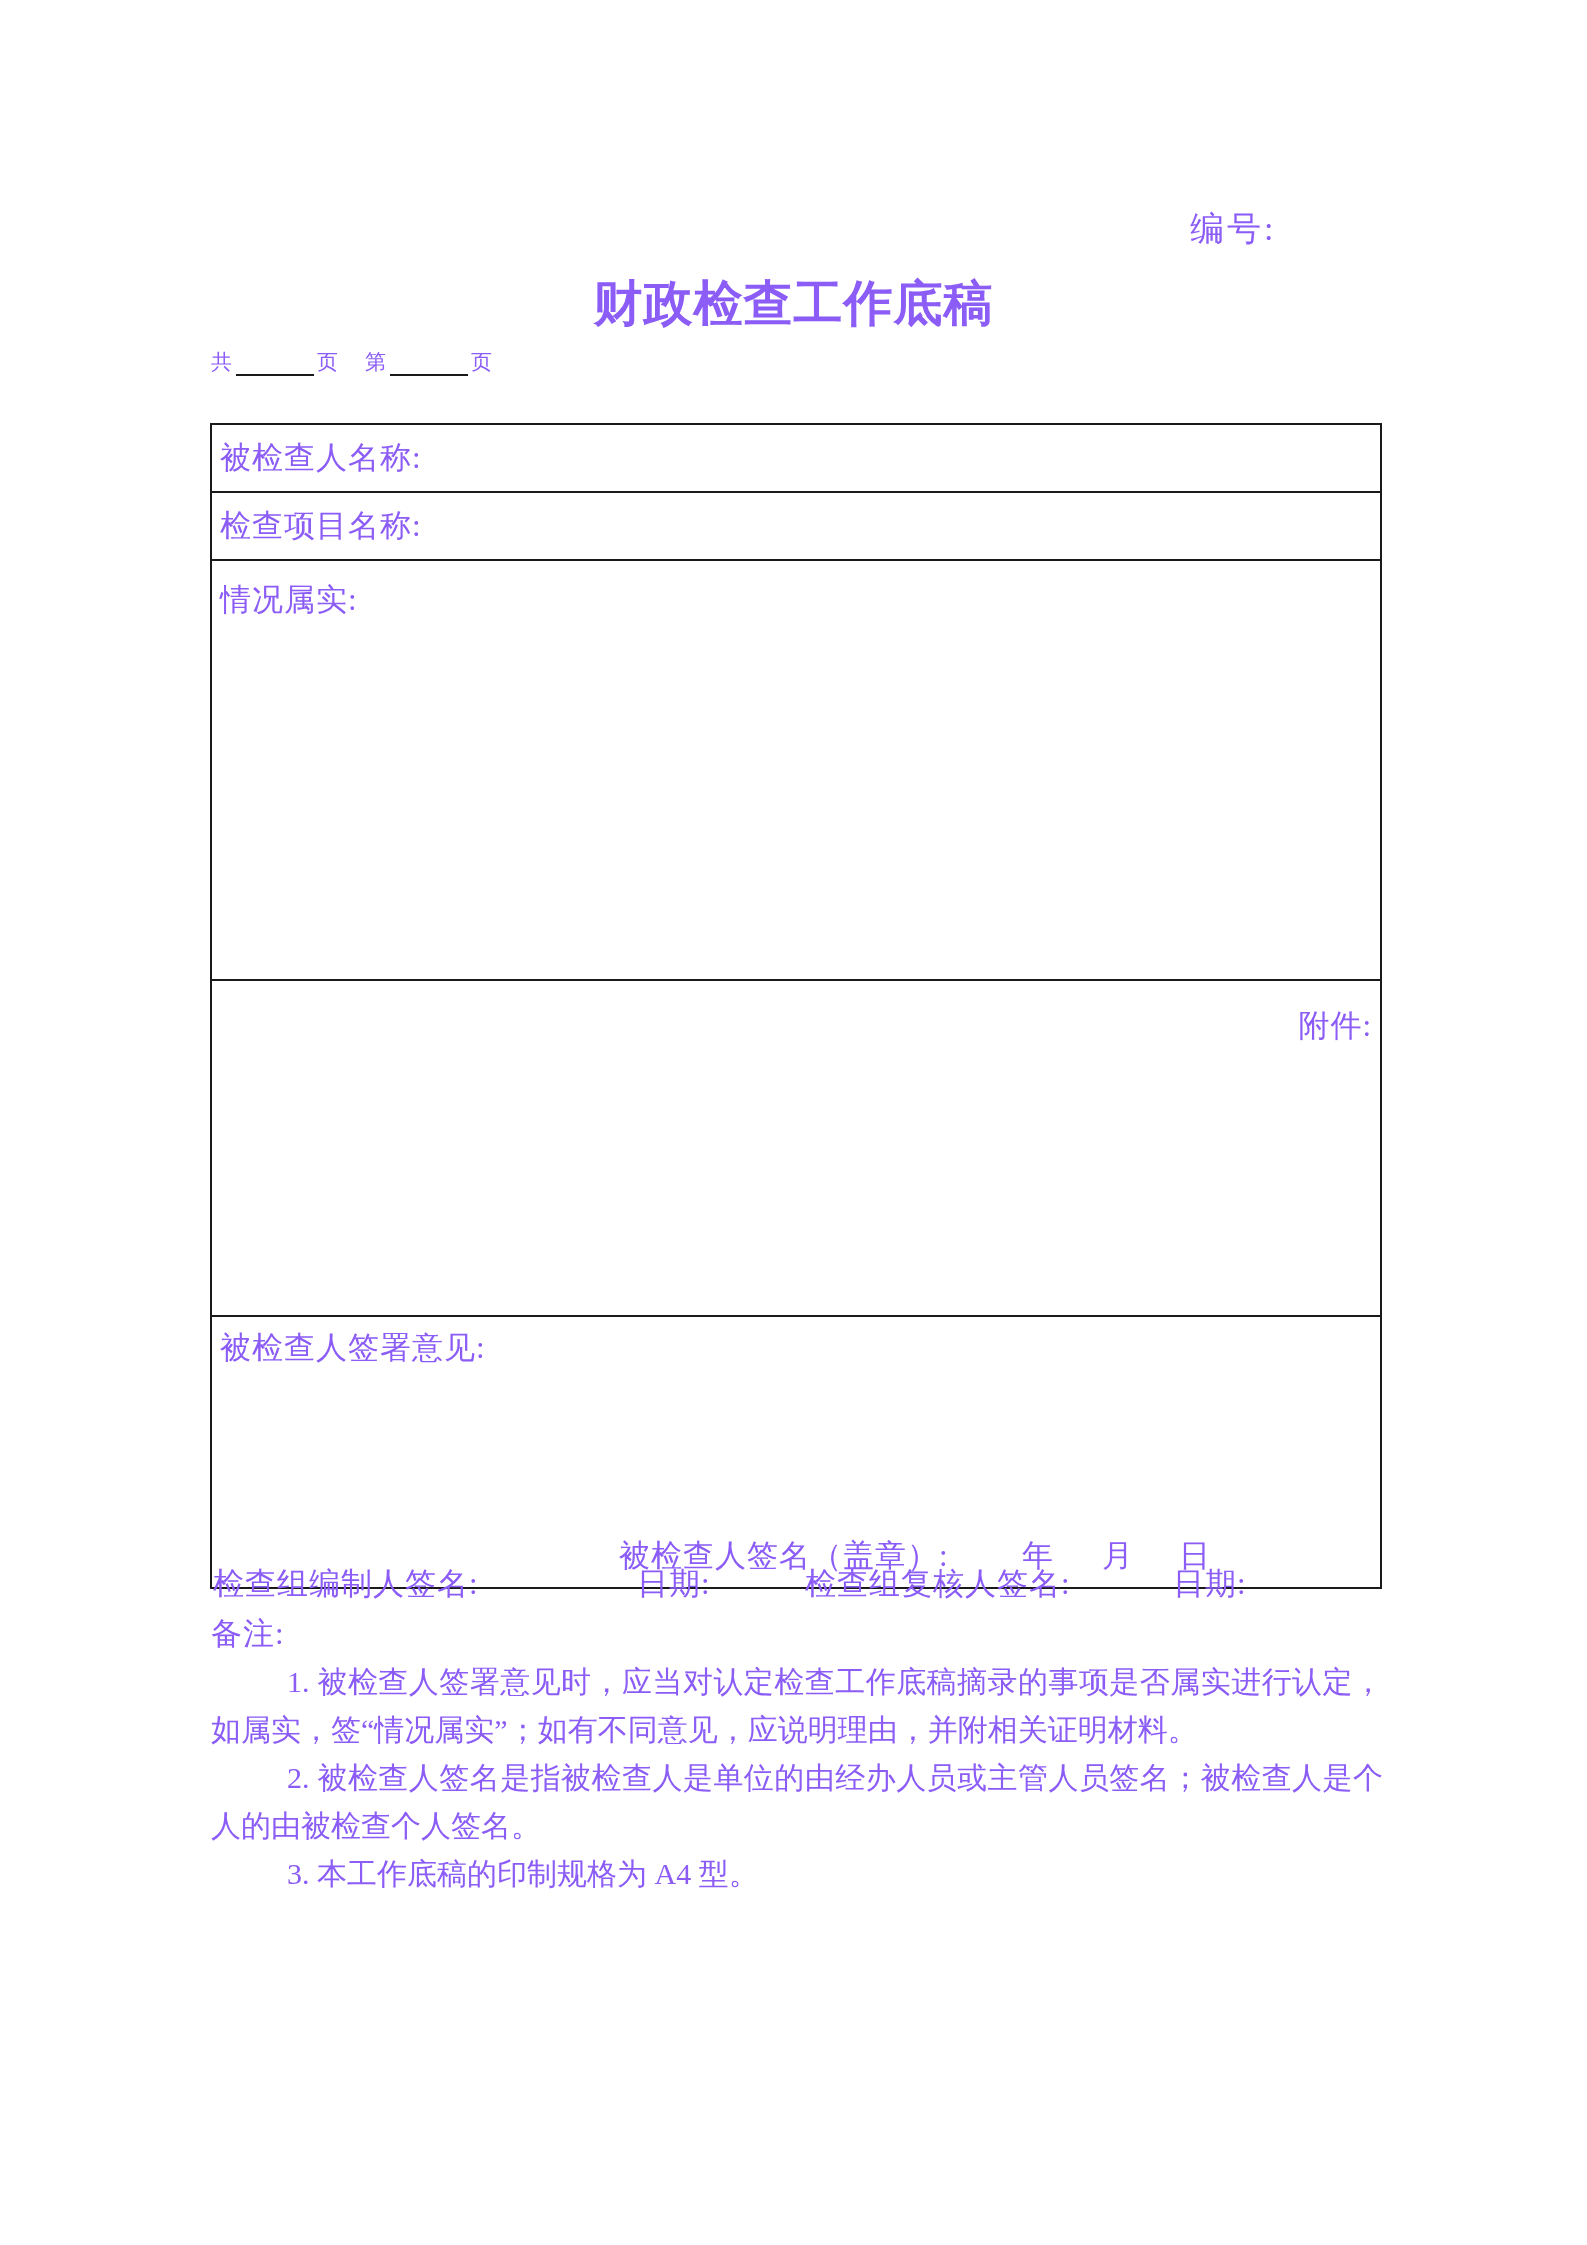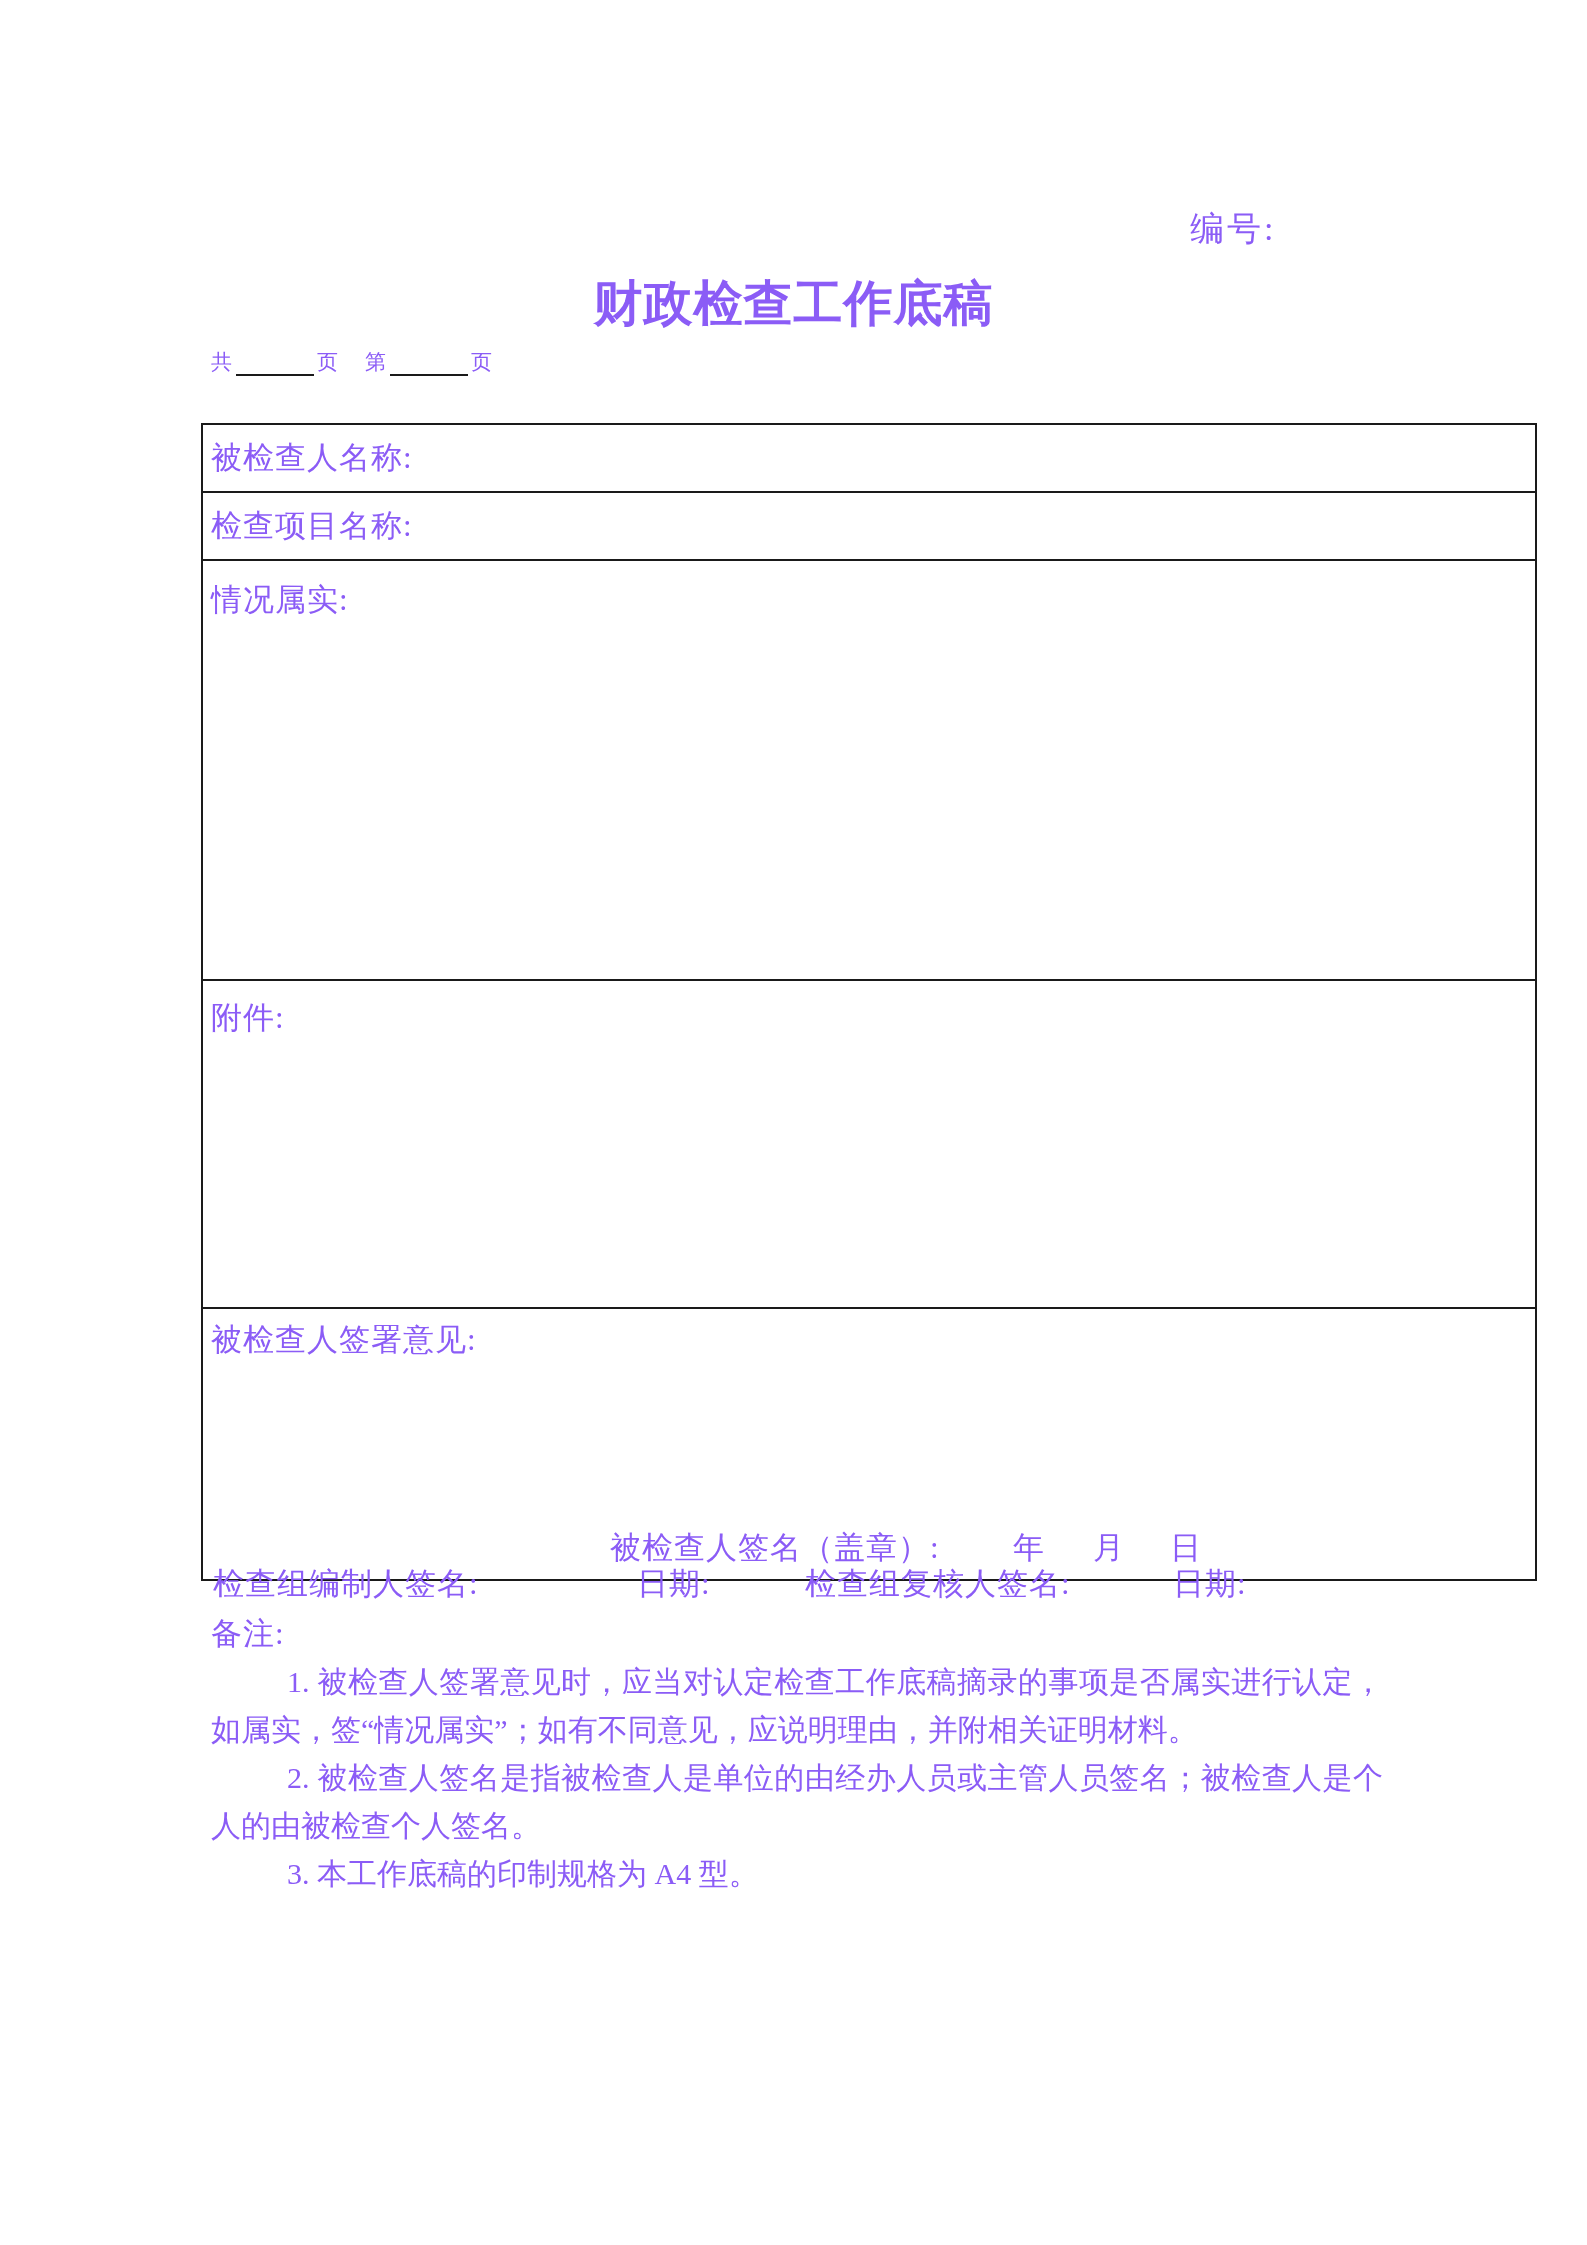--- a/index.html
+++ b/index.html
@@ -42,36 +42,36 @@
     width: 78px;
     height: 34px;
     border-bottom: 2px solid #1a1a1a;
     vertical-align: bottom;
     margin: 0 3px;
   }
   .pc-gap { display: inline-block; width: 26px; }
 
   .form-table {
     position: absolute;
-    left: 201px;
+    left: 210px;
     top: 423px;
-    width: 1336px;
+    width: 1172px;
     border-collapse: collapse;
     table-layout: fixed;
   }
   .form-table td {
     border: 2px solid #1a1a1a;
     font-size: 31px;
     letter-spacing: 1px;
     padding: 0 8px;
     background: #ffffff;
   }
   td.cell-line   { height: 66px;  vertical-align: middle; }
   td.cell-summary{ height: 400px; vertical-align: top; padding-top: 18px; }
-  td.cell-attach { height: 310px; vertical-align: top; padding-top: 16px; }
+  td.cell-attach { height: 310px; vertical-align: top; padding-top: 24px; text-align: right; }
   td.cell-opinion{ height: 260px; vertical-align: top; padding-top: 10px; position: relative; }
 
   .sig-part { position: absolute; bottom: 10px; font-size: 31px; white-space: nowrap; }
   .sig-label { left: 407px; }
   .sig-year  { left: 810px; }
   .sig-month { left: 890px; }
   .sig-day   { left: 967px; }
 
   .footer-sign {
     position: absolute;

